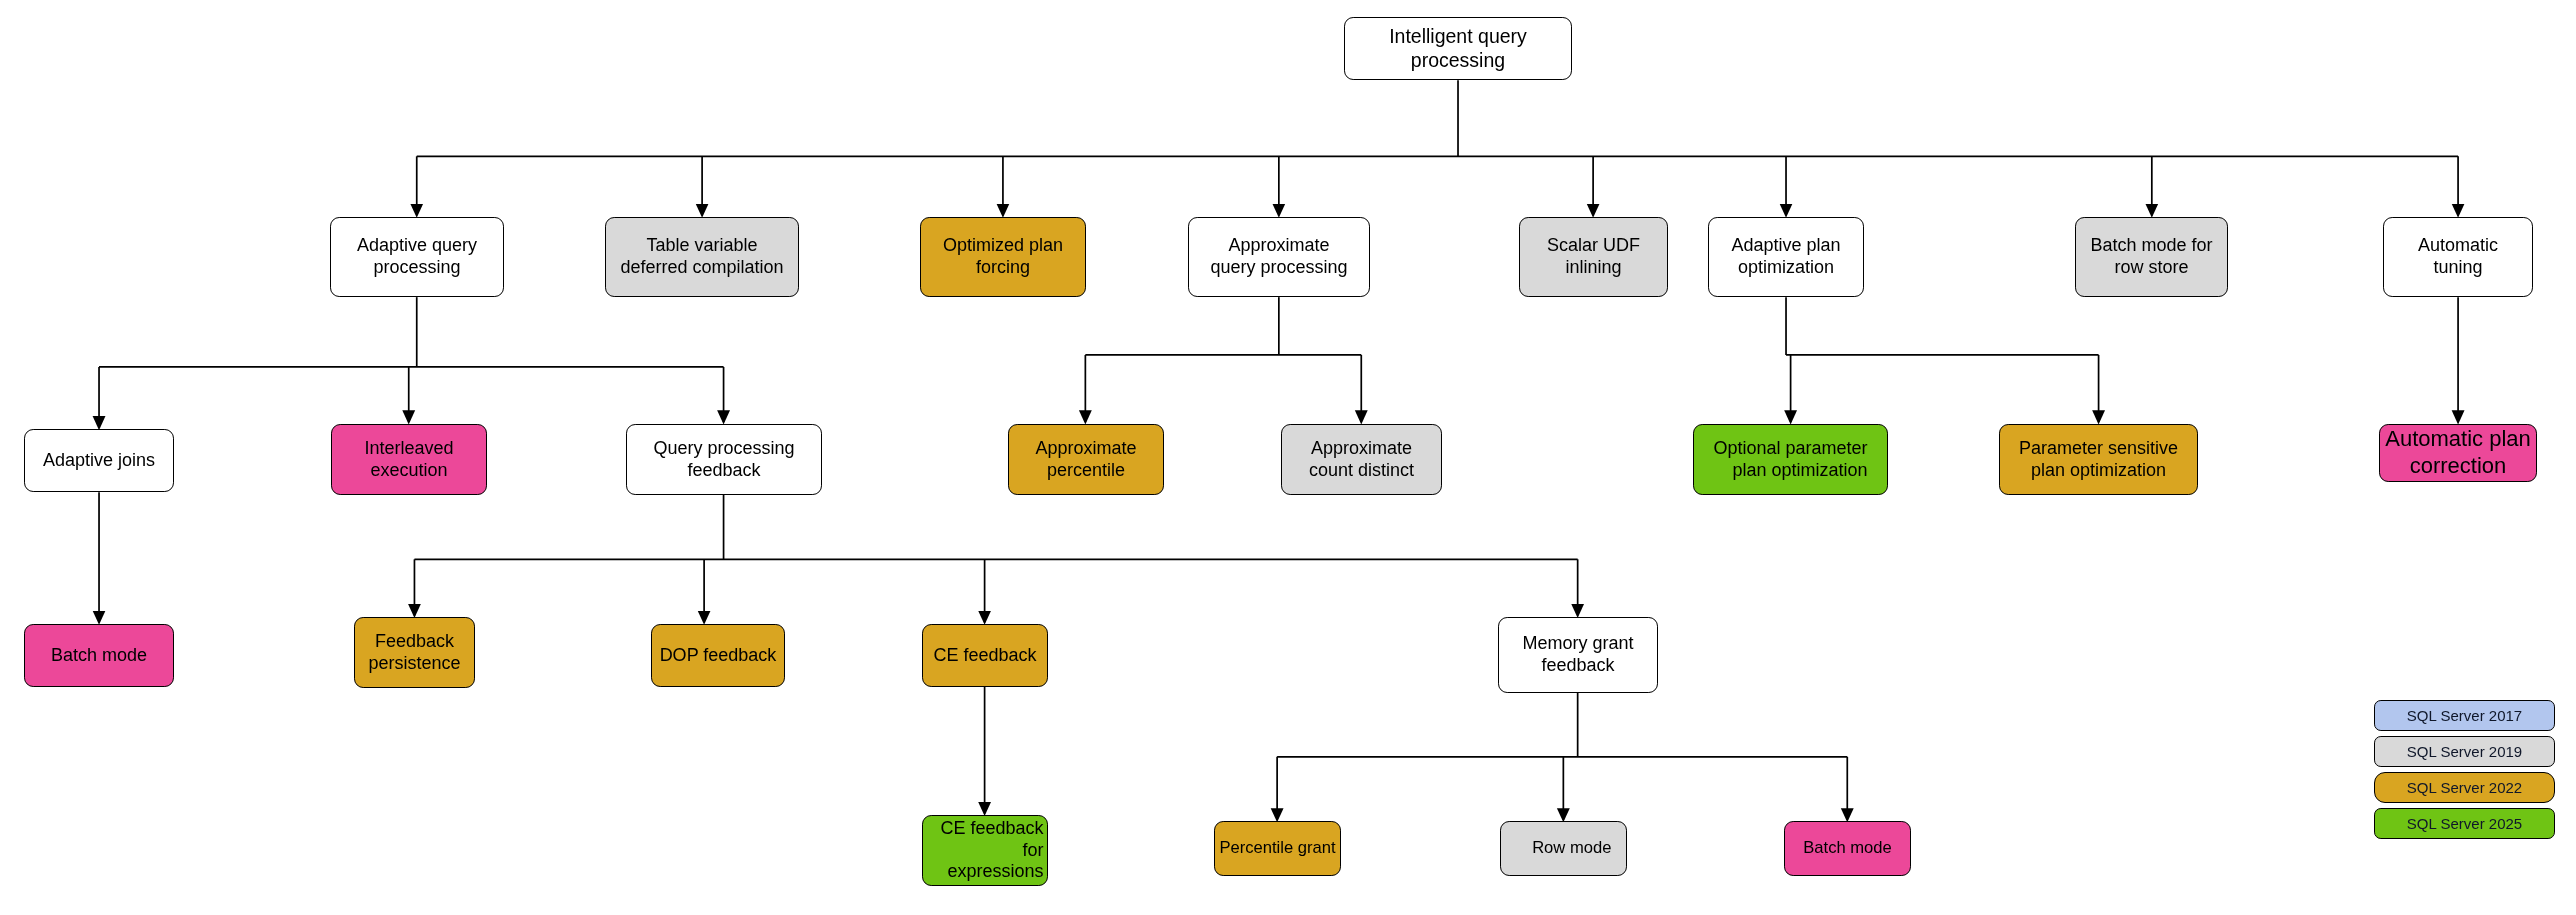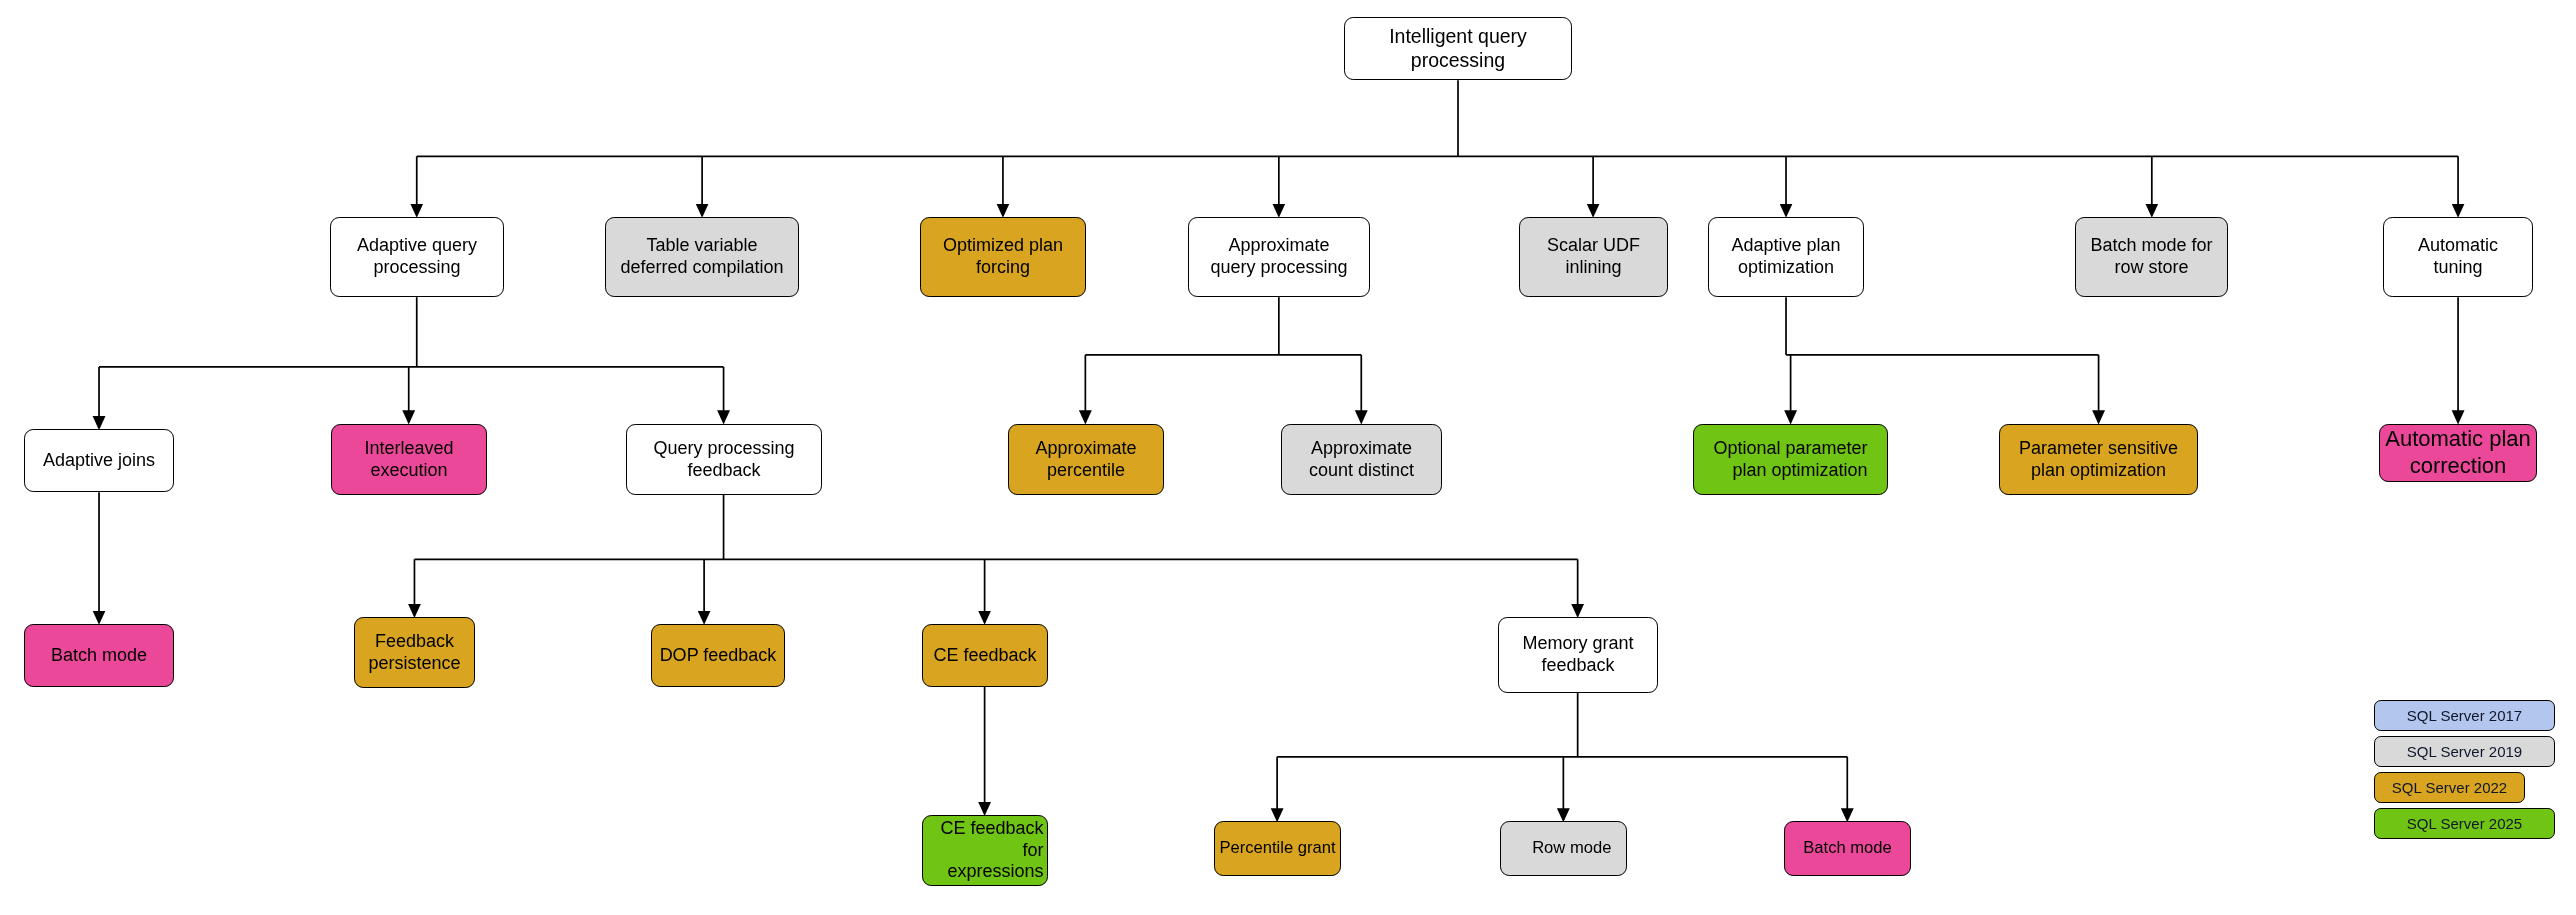--- a/index.html
+++ b/index.html
@@ -134,17 +134,17 @@
       <div class="node n-green" style="left: 922px; top: 815px; width: 126px; height: 71px; font-size: 18px;">CE feedback for
 expressions</div>
       <div class="node n-orange" style="left: 1214px; top: 821px; width: 127px; height: 55px; font-size: 16.6px;">Percentile grant</div>
       <div class="node n-gray" style="left: 1500px; top: 821px; width: 127px; height: 55px; font-size: 16.6px; padding-left: 20px;">Row mode</div>
       <div class="node n-blue" style="left: 1784px; top: 821px; width: 127px; height: 55px; font-size: 16.6px;">Batch mode</div>
     </div>
 
   <div id="legend">
       <div class="legend-box" style="left: 2374px; top: 700px; width: 181px; height: 31px; background: rgb(178, 198, 238);">SQL Server 2017</div>
       <div class="legend-box" style="left: 2374px; top: 736px; width: 181px; height: 31px; background: rgb(217, 217, 217);">SQL Server 2019</div>
-      <div class="legend-box" style="left: 2374px; top: 772px; width: 151px; height: 31px; background: rgb(217, 165, 33);">SQL Server 2022</div>
+      <div class="legend-box" style="left: 2374px; top: 772px; width: 181px; height: 31px; background: rgb(217, 165, 33); border-radius: 11px;">SQL Server 2022</div>
       <div class="legend-box" style="left: 2374px; top: 808px; width: 181px; height: 31px; background: rgb(111, 196, 20);">SQL Server 2025</div>
     </div>
 </div>
 
 
 </body></html>

